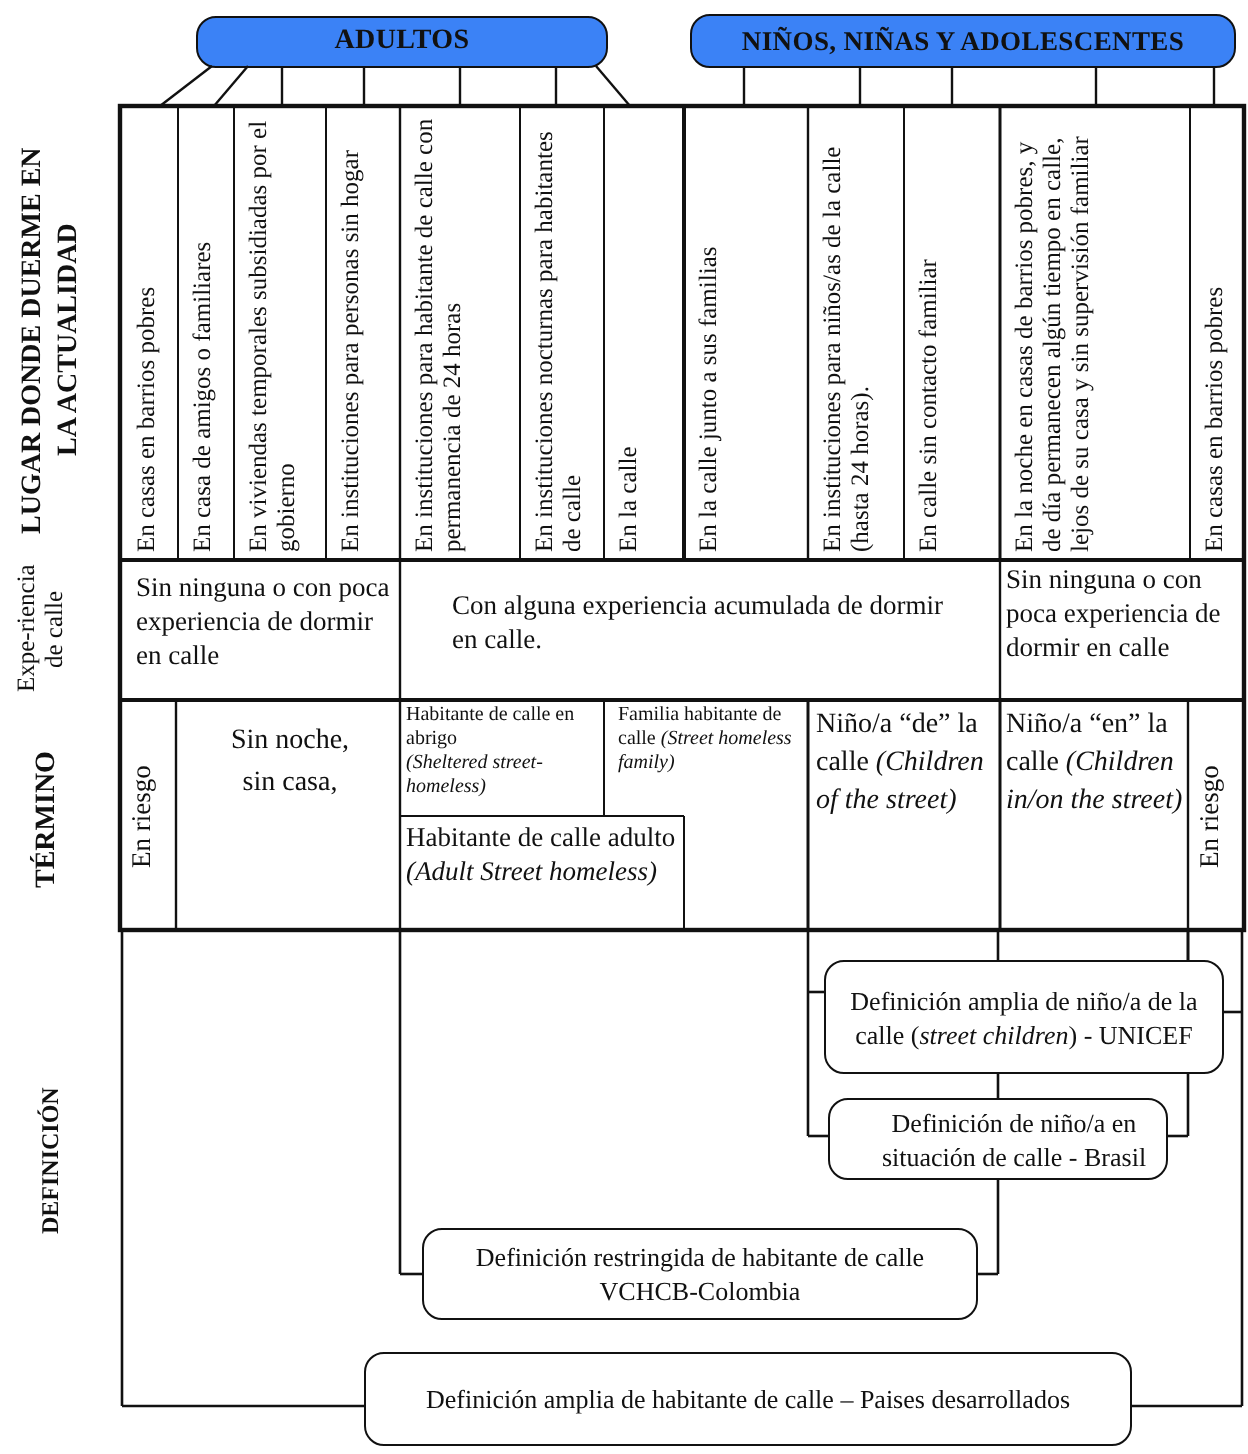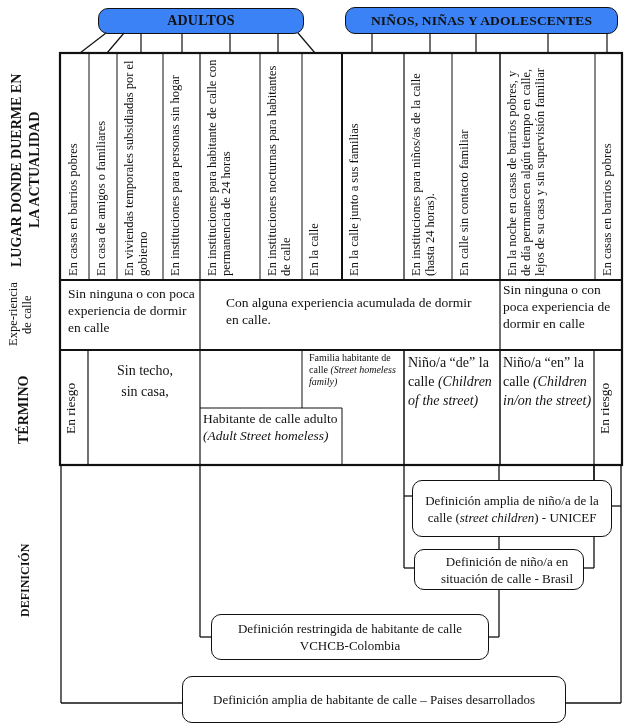--- a/index.html
+++ b/index.html
@@ -134,23 +134,25 @@
   <span>Con alguna experiencia acumulada de dormir en calle.</span>
 </div>
 <div class="txt" style="left:503px;top:281px;width:118px;">
   <span>Sin ninguna o con poca experiencia de dormir en calle</span>
 </div>
 
 <div class="vtext" style="left:64px;top:360px;width:20px;height:96px;font-size:13.5px;text-align:center;">
   <span>En riesgo</span>
 </div>
 <div class="txt" style="left:92px;top:360px;width:106px;text-align:center;font-size:14px;line-height:21px;">
-  <div style="padding:0 18px;">Sin techo, sin casa,</div>
+  <div style="padding:0 18px;">Sin noche, sin casa,</div>
 </div>
 <div class="txt small" style="left:203px;top:352px;width:97px;">
+  <div>Habitante de calle en abrigo</div>
+  <div style="font-style:italic;">(Sheltered street-homeless)</div>
 </div>
 <div class="txt small" style="left:309px;top:352px;width:97px;">
   <span>Familia habitante de calle</span>
   <i>(Street homeless family)</i>
 </div>
 <div class="txt" style="left:203px;top:410px;width:136px;font-size:13.5px;">
   <span>Habitante de calle adulto</span>
   <i>(Adult Street homeless)</i>
 </div>
 <div class="txt" style="left:408px;top:353px;width:92px;font-size:14px;line-height:19px;">

